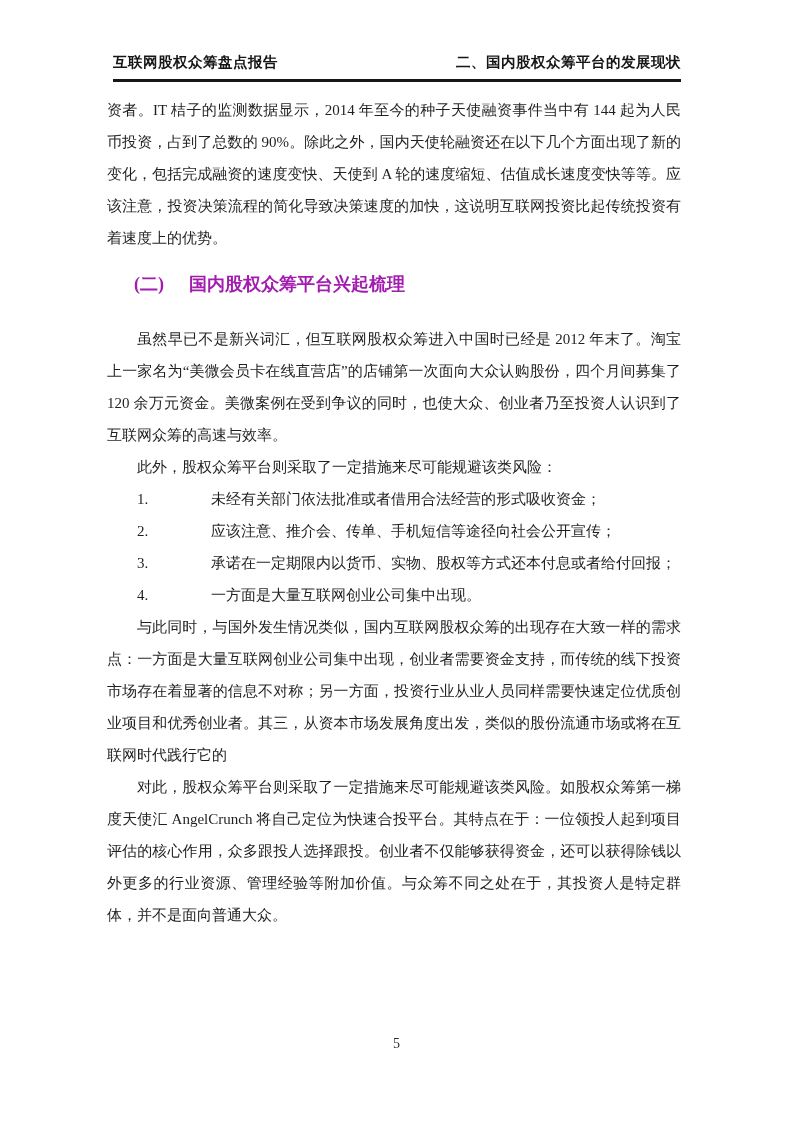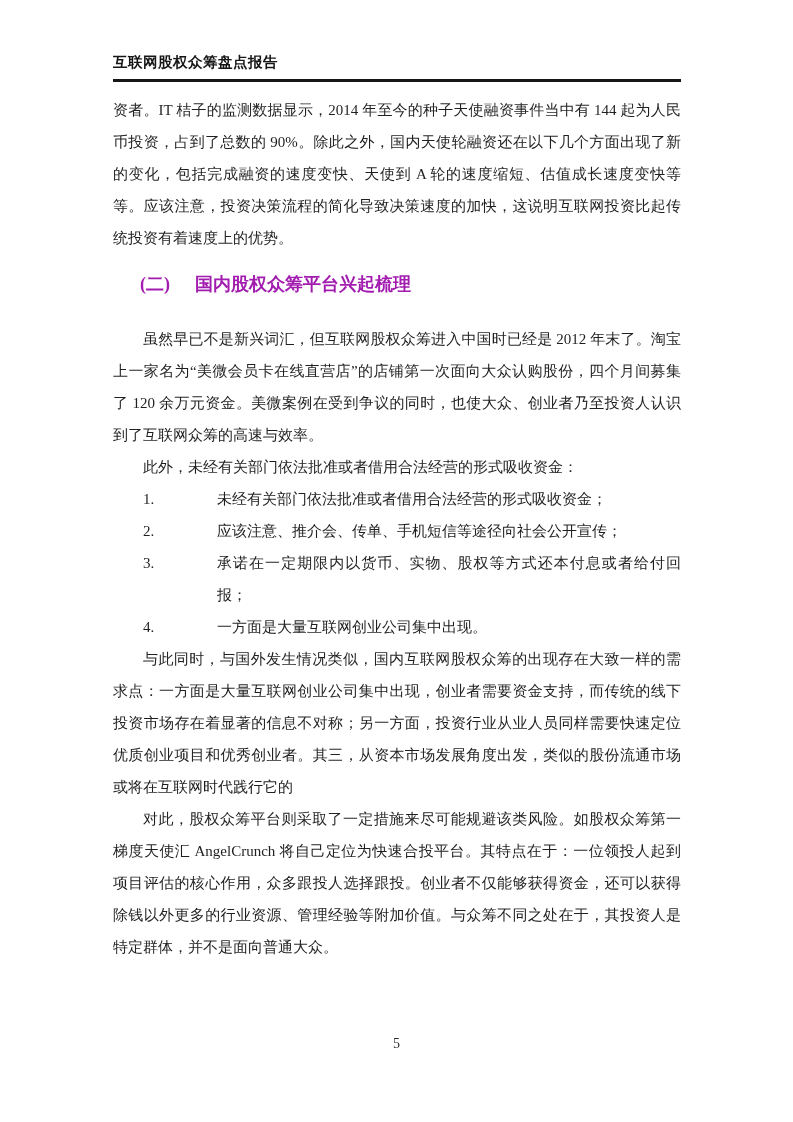--- a/index.html
+++ b/index.html
@@ -26,21 +26,21 @@
     align-items: center;
     font-size: 14.5px;
     font-weight: bold;
     letter-spacing: 0.5px;
     padding-bottom: 7px;
     border-bottom: 3px solid #161616;
     color: #161616;
   }
   .doc-body {
     position: absolute;
-    left: 113px;
+    left: 107px;
     right: 112px;
     top: 94px;
     font-size: 15px;
     line-height: 32px;
     text-align: justify;
   }
   .doc-body p {
     margin: 0;
     text-indent: 2em;
   }
@@ -83,34 +83,35 @@
     color: #2a2a2a;
   }
 </style>
 </head>
 <body>
 
 <div class="page">
 
   <div class="page-header">
     <span>互联网股权众筹盘点报告</span>
+    <span>二、国内股权众筹平台的发展现状</span>
   </div>
 
   <div class="doc-body">
 
     <p class="no-indent">资者。IT 桔子的监测数据显示，2014 年至今的种子天使融资事件当中有 144 起为人民币投资，占到了总数的 90%。除此之外，国内天使轮融资还在以下几个方面出现了新的变化，包括完成融资的速度变快、天使到 A 轮的速度缩短、估值成长速度变快等等。应该注意，投资决策流程的简化导致决策速度的加快，这说明互联网投资比起传统投资有着速度上的优势。</p>
 
     <div class="section-heading">
       <span class="heading-number">(二)</span><span>国内股权众筹平台兴起梳理</span>
     </div>
 
     <p>虽然早已不是新兴词汇，但互联网股权众筹进入中国时已经是 2012 年末了。淘宝上一家名为“美微会员卡在线直营店”的店铺第一次面向大众认购股份，四个月间募集了 120 余万元资金。美微案例在受到争议的同时，也使大众、创业者乃至投资人认识到了互联网众筹的高速与效率。</p>
 
 
-    <p>此外，未经有关部门依法批准或者借用合法经营的形式吸收资金：</p>
+    <p>此外，股权众筹平台则采取了一定措施来尽可能规避该类风险：</p>
 
     <div class="num-list">
       <div class="list-item">
         <span class="item-num">1.</span>
         <span class="item-text">未经有关部门依法批准或者借用合法经营的形式吸收资金；</span>
       </div>
       <div class="list-item">
         <span class="item-num">2.</span>
         <span class="item-text">应该注意、推介会、传单、手机短信等途径向社会公开宣传；</span>
       </div>

